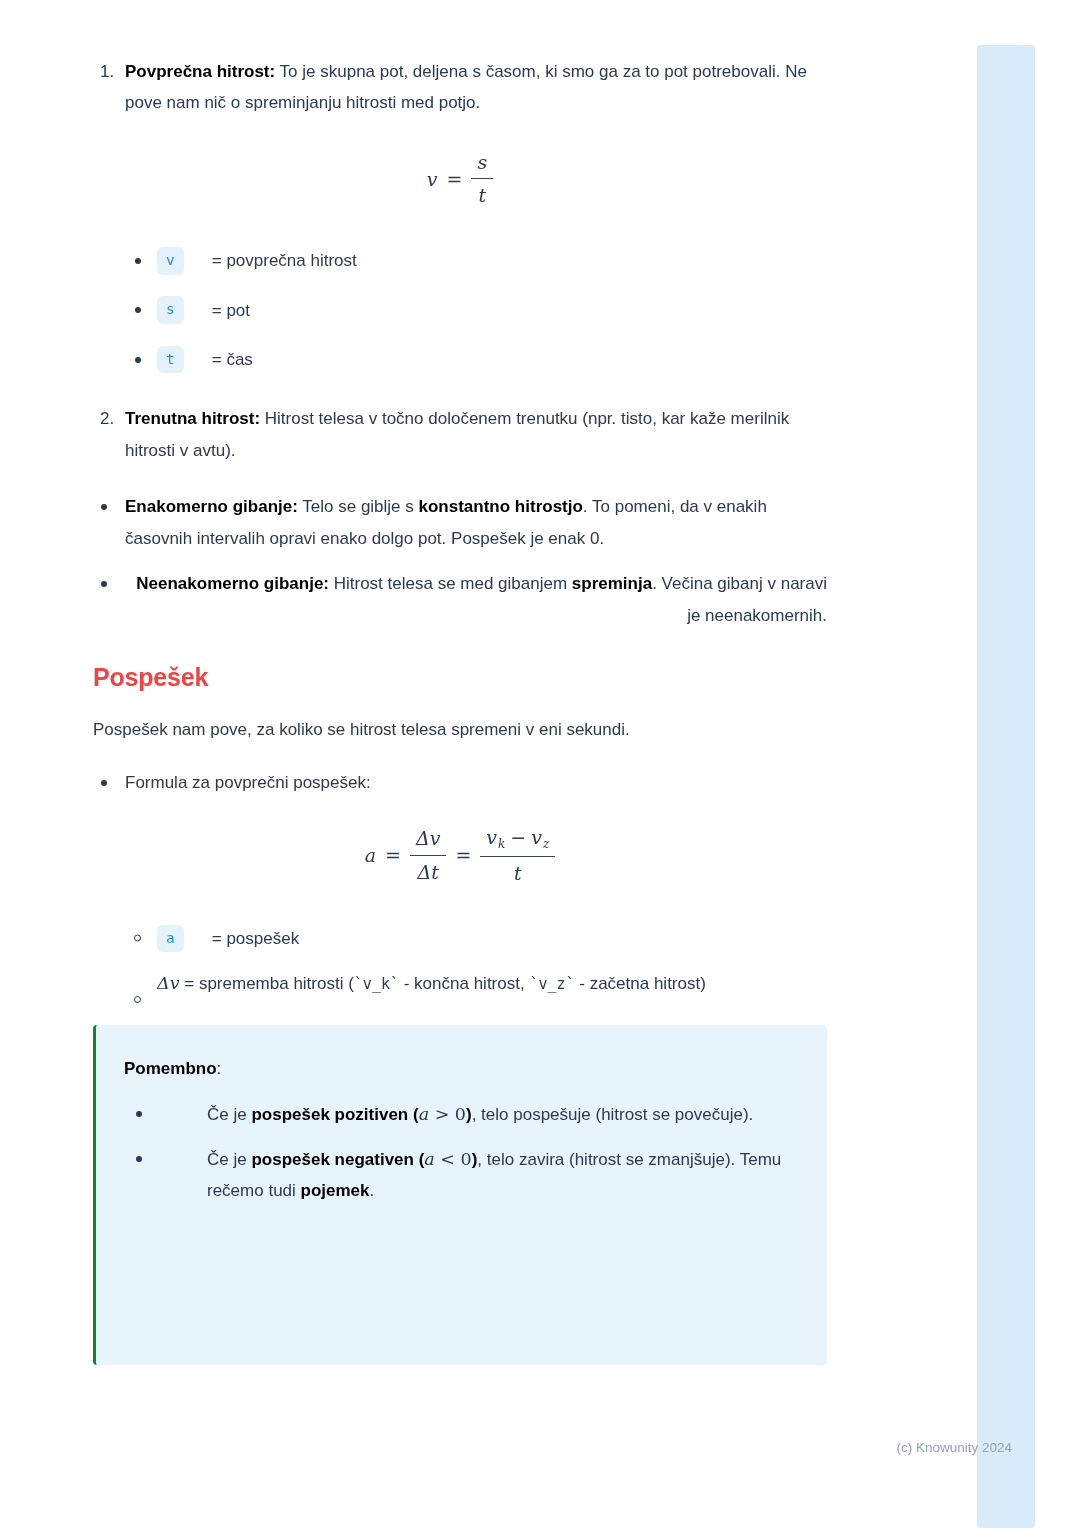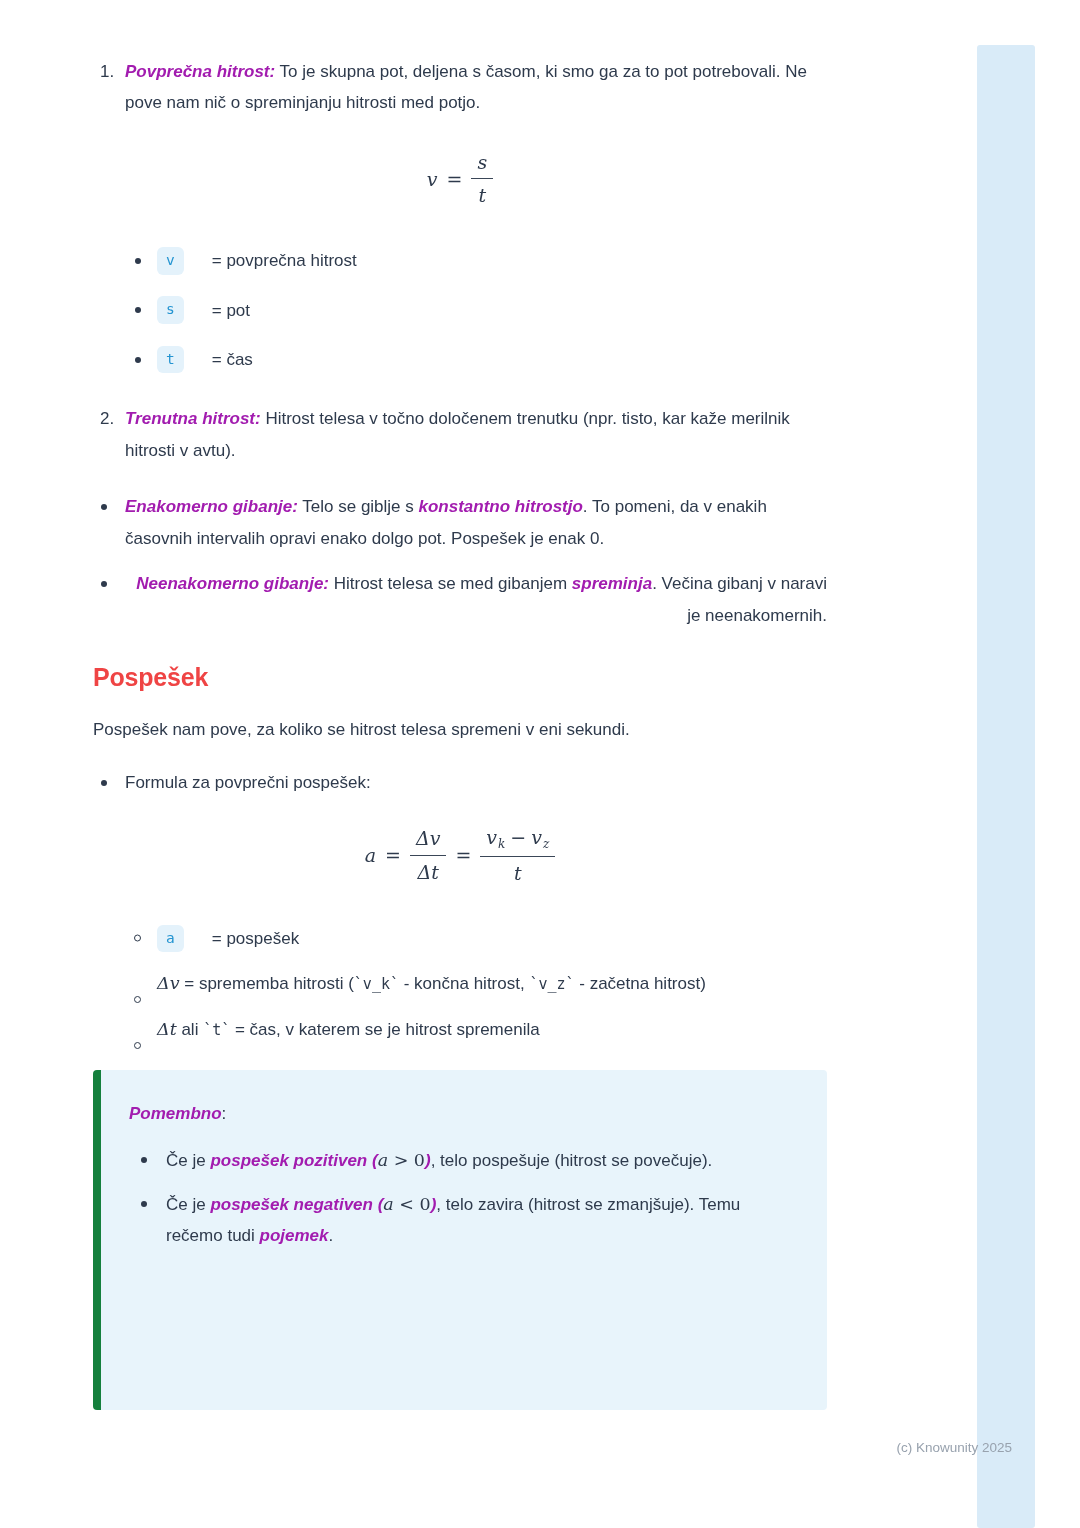--- a/index.html
+++ b/index.html
@@ -3,21 +3,21 @@
 <meta charset="utf-8">
 <style>
   * { margin:0; padding:0; box-sizing:border-box; }
   body { background:#ffffff; font-family:"Liberation Sans","DejaVu Sans",sans-serif; }
   .page { position:relative; width:1080px; height:1528px; background:#ffffff; overflow:hidden; color:#2e3a4c; }
 
   .edge-strip { position:absolute; left:977px; top:45px; width:58px; height:1483px; background:#d9ebf8; border-radius:3px; }
 
   .content { position:absolute; left:93px; top:0; width:734px; padding-top:56px; font-size:17px; line-height:1.85; }
 
-  strong { font-weight:700; color:#a21caf;font-style:italic; }
+  strong { font-weight:700; color:#000000; }
 
   
   .oli { display:flex; }
   .oli + * {}
   .onum { flex:none; width:32px; padding-left:7px; }
   .otext { flex:1; }
   .mt28 { margin-top:28px; }
   .mt25 { margin-top:25px; }
   .mt22 { margin-top:22px; }
   .mt20 { margin-top:20px; }
@@ -65,23 +65,23 @@
 
   
   h2.sec { margin-top:30px; font-size:25px; line-height:1.3; font-weight:700; color:#ef4444; letter-spacing:-0.2px; }
 
   
   .icode { font-family:"DejaVu Sans Mono","Liberation Mono",monospace; font-size:15px; color:#2e3a4c; }
   .imath { font-family:"DejaVu Serif","Liberation Serif",serif; font-style:italic; font-size:17.5px; }
   .mserif { font-family:"DejaVu Serif","Liberation Serif",serif; font-size:17.5px; }
 
   
-  .callout { margin-top:25px; min-height:340px; background:#e8f4fb; border-left:8px solid #15803d;
+  .callout { margin-top:25px; min-height:340px; background:#e8f4fb; border-left:3px solid #15803d;
              border-radius:4px; padding:28px 30px 30px 28px; }
-  .cli { margin-top:14px; }
+  .cli { margin-top:14px;gap:46px; }
   .cli + .cli { margin-top:12px;justify-content:space-between; }
 
   .footer-credit { position:absolute; top:1440px; right:68px; font-size:13.5px; color:#98a2ae; z-index:2; }
 </style>
 </head>
 <body>
 
 <div class="page">
 
   <div class="edge-strip"></div>
@@ -171,26 +171,20 @@
         <span class="mk mk-64 mk-circle"></span>
         <code class="badge">a</code>
         <span class="bdesc">= pospešek</span>
       </div>
       <div class="sli mt13">
         <span class="mk mk-64 mk-circle"></span>
         <p class="litext">
           <span class="imath">Δv</span><span> = sprememba hitrosti (</span><span class="icode">`v_k`</span><span> - končna hitrost, </span><span class="icode">`v_z`</span><span> - začetna hitrost)</span>
         </p>
       </div>
-      <div class="sli mt13">
-        <span class="mk mk-64 mk-circle"></span>
-        <p class="litext">
-          <span class="imath">Δt</span><span> ali </span><span class="icode">`t`</span><span> = čas, v katerem se je hitrost spremenila</span>
-        </p>
-      </div>
     </div>
 
     <div class="callout">
       <p><strong>Pomembno</strong><span>:</span></p>
 
       <div class="cli">
         <span class="mk mk-37 mk-dot"></span>
         <p class="litext">
           <span>Če je </span><strong>pospešek pozitiven (</strong><span class="imath">a</span><span class="mserif"> &gt; 0</span><strong>)</strong><span>, telo pospešuje (hitrost se povečuje).</span>
         </p>
@@ -200,15 +194,15 @@
         <span class="mk mk-37 mk-dot"></span>
         <p class="litext">
           <span>Če je </span><strong>pospešek negativen (</strong><span class="imath">a</span><span class="mserif"> &lt; 0</span><strong>)</strong><span>, telo zavira (hitrost se zmanjšuje). Temu rečemo tudi </span><strong>pojemek</strong><span>.</span>
         </p>
       </div>
 
     </div>
 
   </main>
 
-  <div class="footer-credit">(c) Knowunity 2025</div>
+  <div class="footer-credit">(c) Knowunity 2024</div>
 
 </div>
 
 </body></html>

